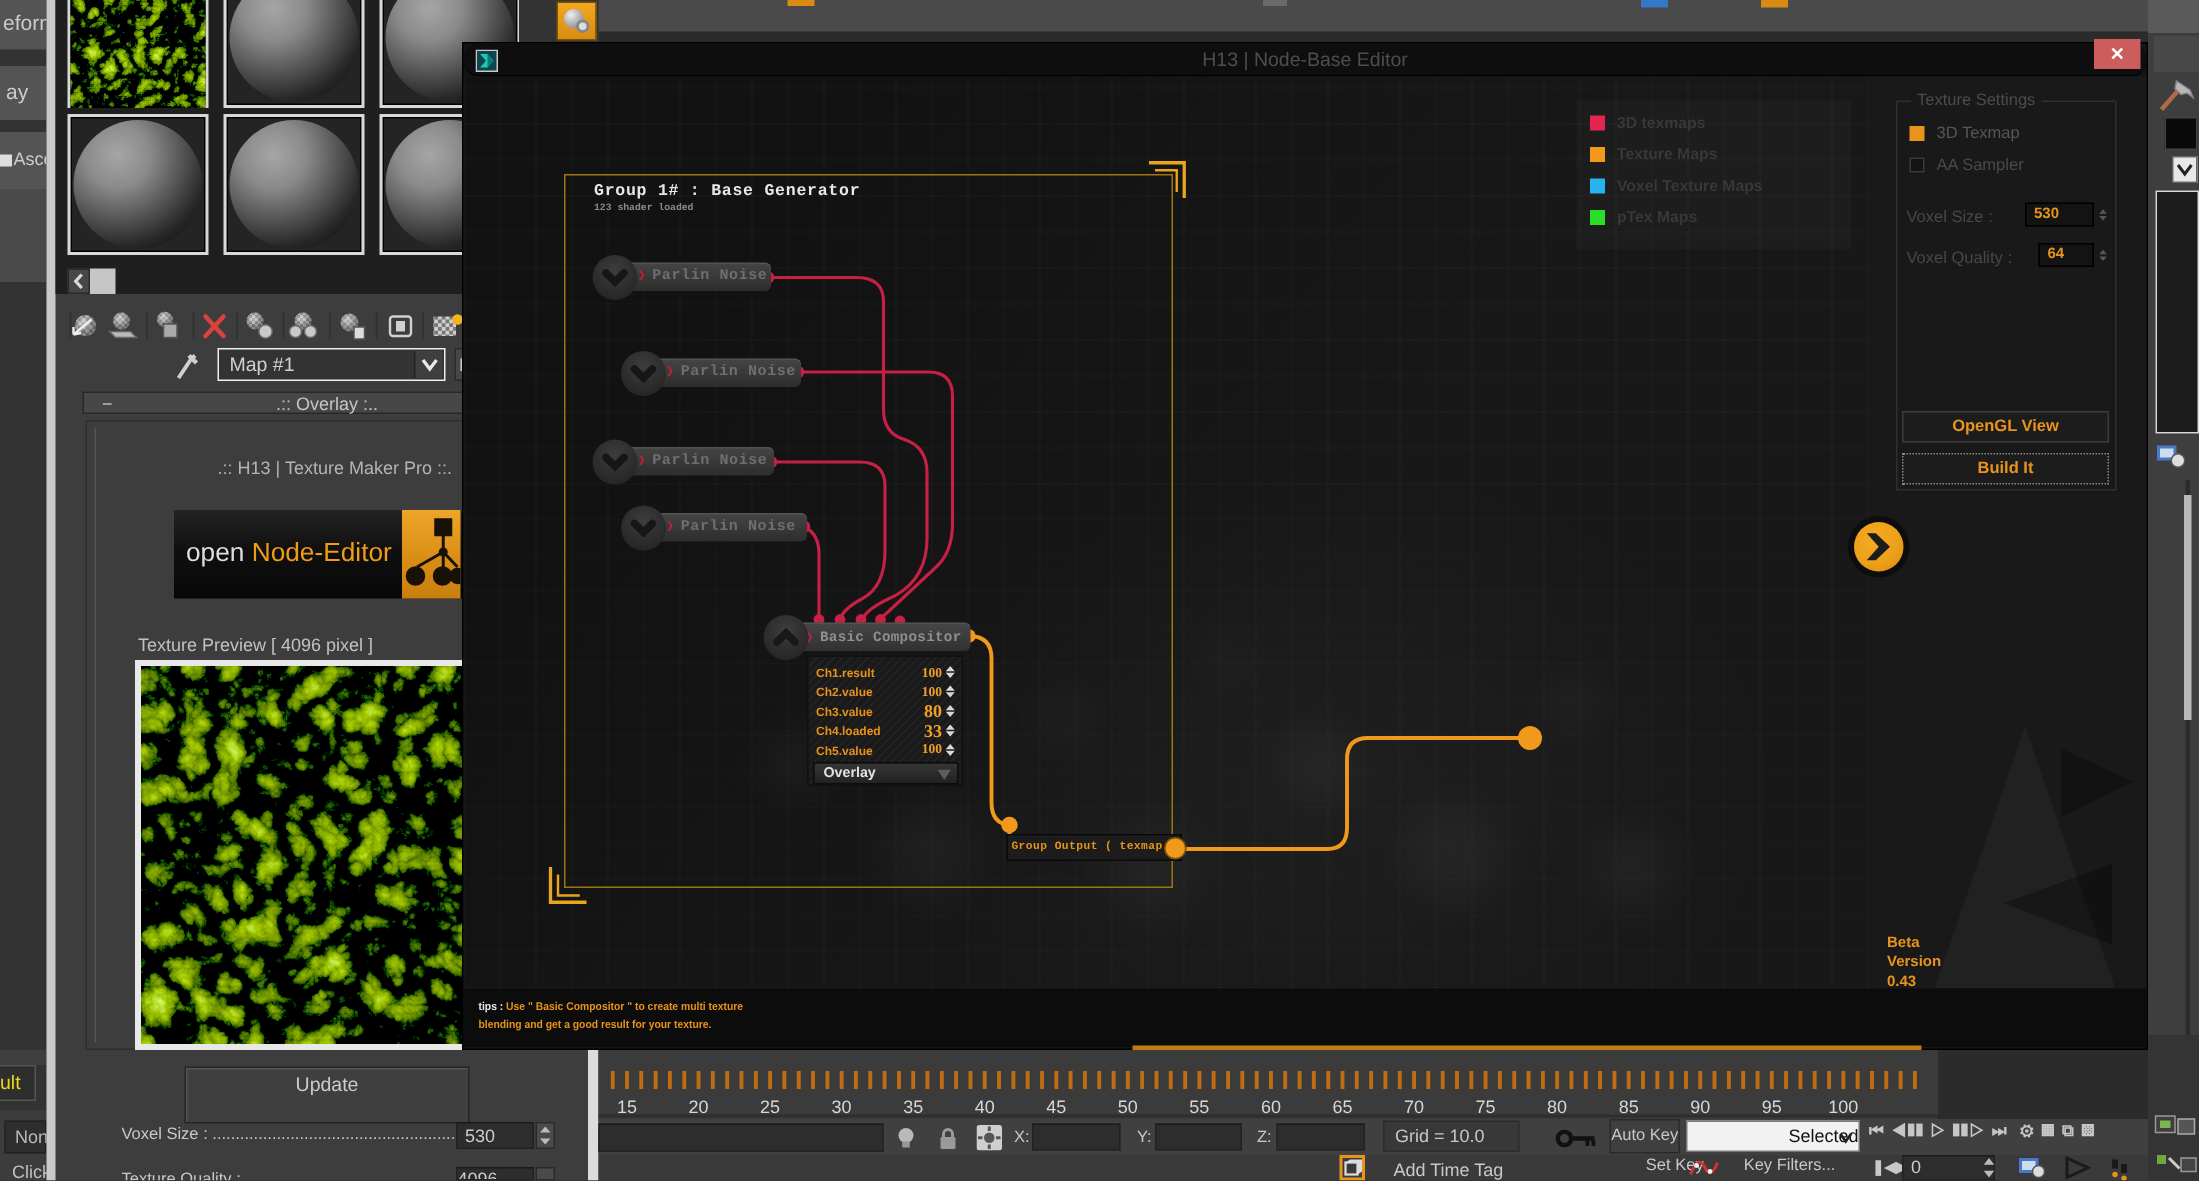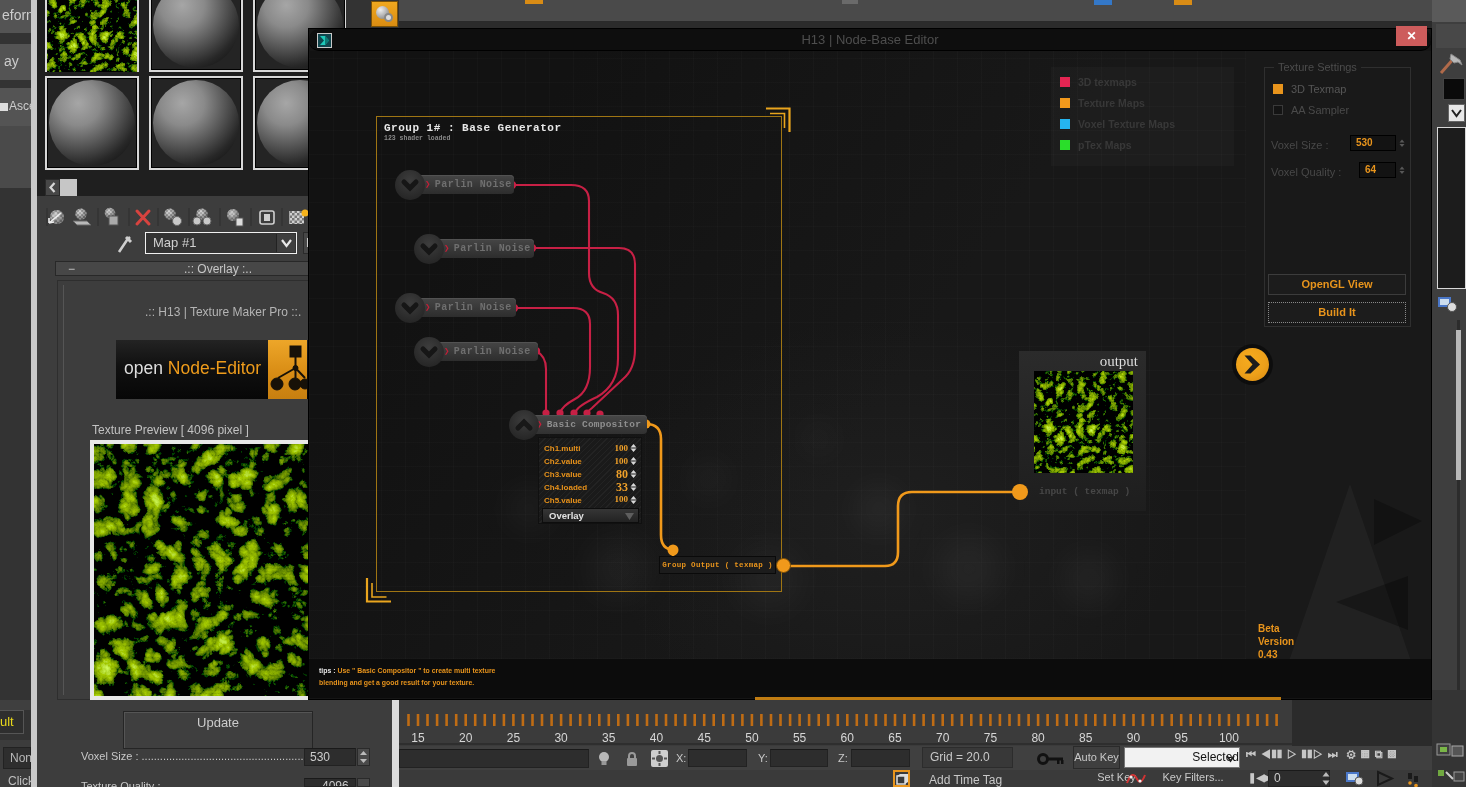--- a/index.html
+++ b/index.html
@@ -1,19 +1,19 @@
 <!DOCTYPE html>
 <html><head>
 <meta charset="utf-8">
 <style>
 html,body{margin:0;padding:0;background:#404040;width:1466px;height:787px;overflow:hidden;}
 *{box-sizing:border-box;}
 body{font-family:"Liberation Sans",sans-serif;position:relative;}
 .abs{position:absolute;}
-.mono{font-family:"Liberation Mono",monospace;}
+.mono{font-family:"Liberation Mono",monospace;margin-left:12px;}
 
 #leftcol{left:0;top:0;width:31px;height:787px;background:#333;}
 .lblock{position:absolute;left:0;width:31px;background:#545454;color:#ccc;font-size:14px;overflow:hidden;white-space:nowrap;}
 
 #mated{left:31px;top:0;width:368px;height:787px;background:#3d3d3d;border-left:6px solid #c9c9c9;border-right:7px solid #dcdcdc;}
 #slots{position:absolute;left:0;top:0;width:362px;height:196px;background:#1f1f1f;}
 .slot{position:absolute;width:94px;height:94px;border:2px solid #d8d8d8;background:#242424;box-shadow:inset 0 0 0 1px #000;}
 .sphere{position:absolute;left:2px;top:2px;width:86px;height:86px;border-radius:50%;background:radial-gradient(circle at 34% 27%,#a6a6a6,#8a8a8a 26%,#575757 50%,#282828 72%,#101010 90%);}
 
 #ned{left:308px;top:28px;width:1124px;height:672px;background:#151515;border:1px solid #000;}
@@ -196,21 +196,21 @@
 
   <div class="abs btxt" style="left:44px;top:750px;width:230px;height:14px;overflow:hidden;white-space:nowrap;">Voxel Size : ...............................................................</div>
   <div class="field" style="left:267px;top:748px;width:52px;height:18px;color:#ccc;font-size:12px;line-height:16px;padding-left:5px;">530</div>
   <div class="abs" style="left:320px;top:748px;width:13px;height:18px;background:#4a4a4a;border:1px solid #2a2a2a;">
     <svg width="11" height="16">
         <path d="M5.5 2 L9 6 L2 6 Z" fill="#bbb"></path>
         <path d="M5.5 14 L9 10 L2 10 Z" fill="#bbb"></path>
       </svg>
   </div>
   <div class="abs btxt" style="left:44px;top:780px;width:230px;height:7px;overflow:hidden;white-space:nowrap;">Texture Quality : ..........................................................</div>
-  <div class="field" style="left:267px;top:778px;width:52px;height:9px;color:#ccc;font-size:12px;line-height:14px;padding-left:17px;overflow:hidden;">4096</div>
+  <div class="field" style="left:267px;top:778px;width:52px;height:9px;color:#ccc;font-size:12px;line-height:14px;padding-left:0;overflow:hidden;">4096</div>
   <div class="abs" style="left:320px;top:778px;width:13px;height:9px;background:#4a4a4a;border:1px solid #2a2a2a;"></div>
 </div>
 <div class="abs" id="topstrip" style="left:399px;top:0;width:1067px;height:28px;background:#2b2b2b;">
   <div class="abs" style="left:0;top:0;width:1033px;height:22px;background:#4a4a4a;border-bottom:1px solid #2a2a2a;"></div>
   <div class="abs" style="left:126px;top:0;width:18px;height:4px;background:#d98c15;"></div>
   <div class="abs" style="left:443px;top:0;width:16px;height:4px;background:#6a6a6a;"></div>
   <div class="abs" style="left:695px;top:0;width:18px;height:5px;background:#3478c8;"></div>
   <div class="abs" style="left:775px;top:0;width:18px;height:5px;background:#d98c15;"></div>
   <div class="abs" style="left:1033px;top:0;width:34px;height:28px;background:#4e4e4e;"></div>
   <div class="abs" style="left:1033px;top:20px;width:14px;height:8px;background:#c0392b;"></div>
@@ -359,21 +359,21 @@
       <rect x="7.5" y="13" width="2" height="3" fill="#555"></rect>
       <rect x="1" y="7.5" width="3" height="2" fill="#555"></rect>
       <rect x="13" y="7.5" width="3" height="2" fill="#555"></rect>
     </svg>
   <span class="abs btxt" style="left:277px;top:6px;">X:</span>
   <div class="field" style="left:289px;top:3px;width:59px;height:18px;"></div>
   <span class="abs btxt" style="left:359px;top:6px;">Y:</span>
   <div class="field" style="left:371px;top:3px;width:58px;height:18px;"></div>
   <span class="abs btxt" style="left:439px;top:6px;">Z:</span>
   <div class="field" style="left:452px;top:3px;width:59px;height:18px;"></div>
-  <div class="abs" style="left:523px;top:1px;width:91px;height:21px;background:#383838;border:1px solid #2c2c2c;color:#c8c8c8;font-size:12px;line-height:19px;padding-left:7px;">Grid = 20.0</div>
+  <div class="abs" style="left:523px;top:1px;width:91px;height:21px;background:#383838;border:1px solid #2c2c2c;color:#c8c8c8;font-size:12px;line-height:19px;padding-left:7px;">Grid = 10.0</div>
   <svg class="abs" style="left:638px;top:7px;" width="28" height="12">
       <circle cx="6" cy="6" r="4.5" fill="none" stroke="#111" stroke-width="3"></circle>
       <rect x="10" y="4.5" width="16" height="3" fill="#111"></rect>
       <rect x="20" y="7" width="2.5" height="4" fill="#111"></rect>
       <rect x="24" y="7" width="2.5" height="4" fill="#111"></rect>
     </svg>
   <div class="abs btxt" style="left:674px;top:0;width:47px;height:23px;background:#3f3f3f;border:1px solid #2a2a2a;text-align:center;line-height:21px;">Auto Key</div>
   <div class="abs" style="left:725px;top:1px;width:116px;height:21px;background:#f2f2f2;border:1px solid #777;color:#111;font-size:12px;line-height:19px;padding-left:5px;text-align:right;">Selected
     <svg class="abs" style="right:4px;top:6px;" width="9" height="9">
         <path d="M1 2 L4.5 7 L8 2" fill="none" stroke="#222" stroke-width="1.8"></path>
@@ -535,21 +535,21 @@
   <div class="nodebar" style="left:126px;top:313px;width:103px;"><span class="rchev" style="margin-left:9px;">❯</span>Parlin Noise</div>
   <div class="ncirc" style="left:105px;top:308px;"><svg width="30" height="30">
             <path d="M9 12 L15 18 L21 12" fill="none" stroke="#161616" stroke-width="5" stroke-linecap="round"></path>
           </svg></div>
 
   <div class="nodebar" style="left:222px;top:386px;width:116px;background:linear-gradient(#474747,#313131);color:#8f8f8f;font-size:9.5px;letter-spacing:0.2px;"><span class="rchev" style="margin-left:6px;">❯</span>Basic Compositor</div>
   <div class="ncirc" style="left:200px;top:381px;"><svg width="30" height="30">
             <path d="M9 18 L15 12 L21 18" fill="none" stroke="#181818" stroke-width="5" stroke-linecap="round"></path>
           </svg></div>
   <div class="abs" style="left:229px;top:408px;width:104px;height:87px;border:1px solid #101010;background:#1a1a1a;background-image:repeating-linear-gradient(135deg,rgba(255,255,255,0.04) 0 1px,transparent 1px 4px);">
-    <div style="position:absolute;left:5px;top:6px;color:#e8921a;font-size:8px;font-weight:bold;">Ch1.multi</div>
+    <div style="position:absolute;left:5px;top:6px;color:#e8921a;font-size:8px;font-weight:bold;">Ch1.result</div>
     <div style="position:absolute;right:13px;top:5px;color:#f0a028;font-size:9px;font-weight:bold;font-family:'Liberation Serif',serif;">100</div>
     <div style="position:absolute;left:5px;top:19px;color:#e8921a;font-size:8px;font-weight:bold;">Ch2.value</div>
     <div style="position:absolute;right:13px;top:18px;color:#f0a028;font-size:9px;font-weight:bold;font-family:'Liberation Serif',serif;">100</div>
     <div style="position:absolute;left:5px;top:32px;color:#e8921a;font-size:8px;font-weight:bold;">Ch3.value</div>
     <div style="position:absolute;right:13px;top:29px;color:#f0a028;font-size:12px;font-weight:bold;font-family:'Liberation Serif',serif;">80</div>
     <div style="position:absolute;left:5px;top:45px;color:#e8921a;font-size:8px;font-weight:bold;">Ch4.loaded</div>
     <div style="position:absolute;right:13px;top:42px;color:#f0a028;font-size:12px;font-weight:bold;font-family:'Liberation Serif',serif;">33</div>
     <div style="position:absolute;left:5px;top:58px;color:#e8921a;font-size:8px;font-weight:bold;">Ch5.value</div>
     <div style="position:absolute;right:13px;top:56px;color:#f0a028;font-size:9px;font-weight:bold;font-family:'Liberation Serif',serif;">100</div>
     <svg style="position:absolute;right:4px;top:6px;" width="7" height="62" fill="#d8d8d8">
@@ -567,28 +567,20 @@
     <div style="position:absolute;left:3px;top:70px;width:97px;height:15px;background:linear-gradient(#363636,#222);border:1px solid #0d0d0d;color:#e2e2e2;font-size:9.5px;font-weight:bold;line-height:14px;padding-left:6px;">Overlay
       <svg style="position:absolute;right:4px;top:4px;" width="9" height="8">
               <path d="M0 0 L9 0 L4.5 7 Z" fill="#5e5e5e"></path>
             </svg>
     </div>
   </div>
 
   <div class="abs mono" style="left:350px;top:527px;width:117px;height:18px;background:#1c1c1c;border:1px solid #0a0a0a;color:#e8941c;font-size:7.5px;letter-spacing:0.3px;font-weight:bold;text-align:center;line-height:16px;white-space:nowrap;">Group Output ( texmap )</div>
   <div class="dot" style="left:467px;top:529px;width:15px;height:15px;background:#f0991b;border:1px solid #7a4e08;"></div>
 
-  <div class="abs" style="left:710px;top:322px;width:127px;height:160px;background:linear-gradient(#2b2b2b,#1e1e1e);">
-    <div style="position:absolute;right:8px;top:2px;color:#dcdcdc;font-size:15px;font-family:'Liberation Serif',serif;">output</div>
-    <svg width="99" height="102" style="position:absolute;left:15px;top:20px;">
-            <rect width="99" height="102" fill="#0a0a0a"></rect>
-            <rect x="-3" y="-3" width="105" height="108" filter="url(#moss2)"></rect>
-          </svg>
-    <div class="abs mono" style="left:20px;top:135px;color:#474747;font-size:9.5px;font-weight:bold;">input ( texmap )</div>
-  </div>
   <div class="dot" style="left:703px;top:455px;width:16px;height:16px;background:#f0991b;"></div>
 
 </div>
 </div>
 <div id="rpanel">
   <div class="abs" style="left:42px;top:433px;width:0;height:0;border-left:62px solid transparent;border-right:62px solid transparent;border-bottom:180px solid rgba(255,255,255,0.035);"></div>
   <div class="abs" style="left:90px;top:525px;width:0;height:0;border-top:26px solid transparent;border-bottom:28px solid transparent;border-right:72px solid rgba(0,0,0,0.3);"></div>
   <div class="abs" style="left:128px;top:448px;width:0;height:0;border-top:22px solid transparent;border-bottom:24px solid transparent;border-left:48px solid rgba(0,0,0,0.28);"></div>
   <div class="abs" style="left:18px;top:16px;width:147px;height:260px;border:1px solid #2f2f2f;"></div>
   <div class="abs" style="left:28px;top:10px;background:#191919;padding:0 4px;color:#4c4c4c;font-size:11px;">Texture Settings</div>

